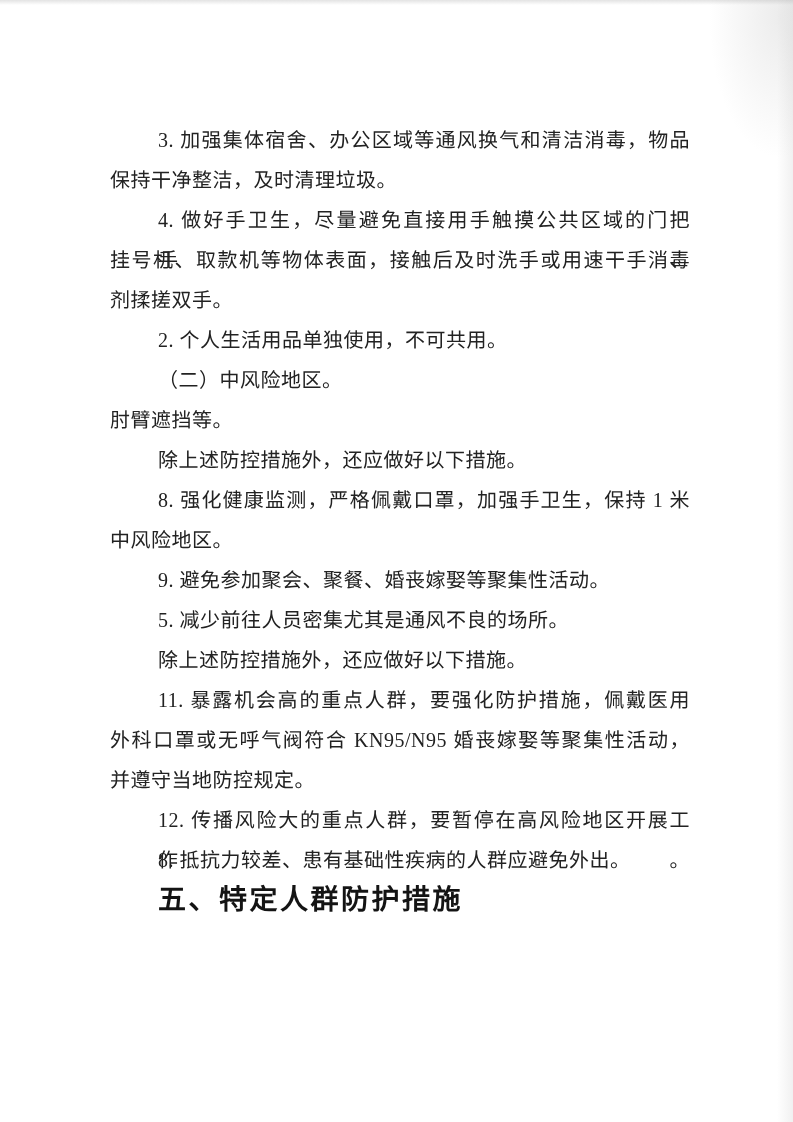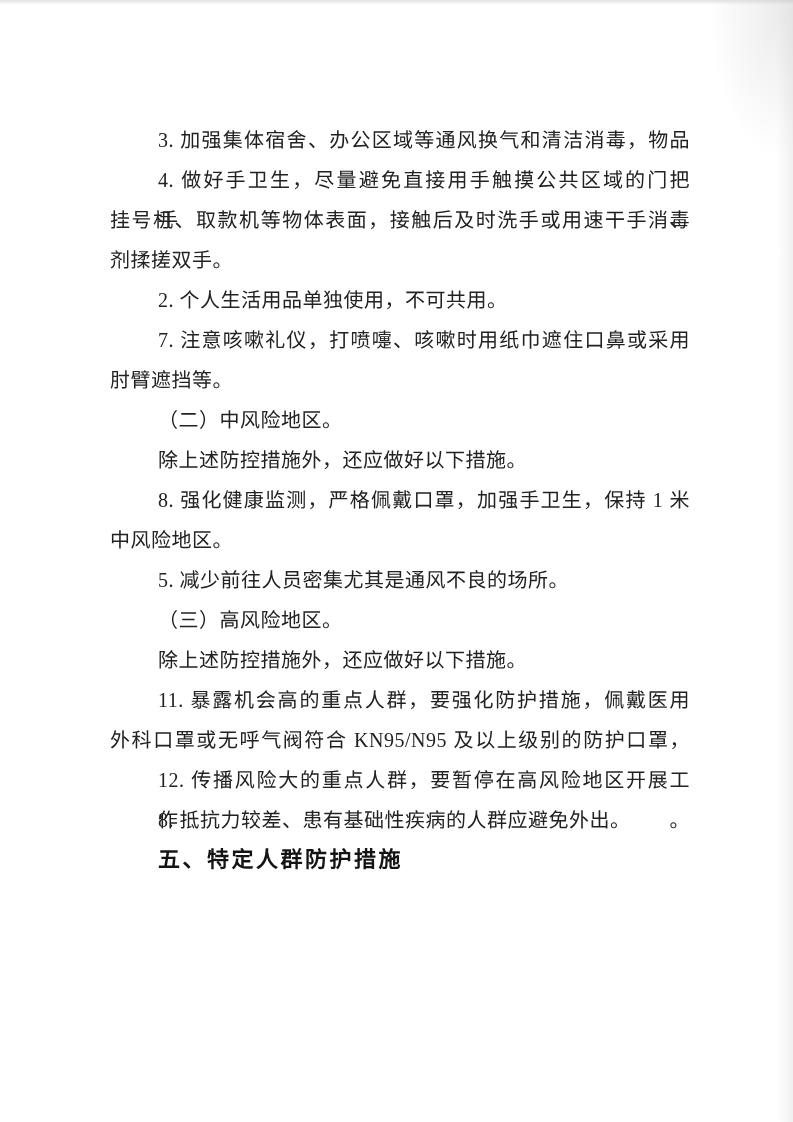--- a/index.html
+++ b/index.html
@@ -55,46 +55,47 @@
   .line.indent {
     padding-left: 48px;
   }
   .line.fill {
     text-align: justify;
     text-align-last: justify;
   }
   .line.heading {
     font-family: "Liberation Sans", sans-serif;
     font-weight: 700;
-    font-size: 22px;
+    font-size: 28px;
     letter-spacing: 2.5px;
     color: #141414;
   }
 </style>
 </head>
 <body>
 
 <div class="page">
   <div class="scan-edge-top"></div>
   <div class="scan-edge-right"></div>
   <div class="scan-smudge-top-right"></div>
   <div class="doc-body">
       <div class="line indent fill">3. 加强集体宿舍、办公区域等通风换气和清洁消毒，物品</div>
+      <div class="line">保持干净整洁，及时清理垃圾。</div>
       <div class="line indent fill">4. 做好手卫生，尽量避免直接用手触摸公共区域的门把手、</div>
       <div class="line fill">挂号机、取款机等物体表面，接触后及时洗手或用速干手消毒</div>
       <div class="line">剂揉搓双手。</div>
       <div class="line indent">2. 个人生活用品单独使用，不可共用。</div>
-      <div class="line indent fill">7. 注意咳嗽礼仪，打喷嚏、咳嗽时用纸巾遮住口鼻或采用</div>
+      <div class="line indent">（二）中风险地区。</div>
       <div class="line">肘臂遮挡等。</div>
-      <div class="line indent">（二）中风险地区。</div>
       <div class="line indent">除上述防控措施外，还应做好以下措施。</div>
       <div class="line indent fill">8. 强化健康监测，严格佩戴口罩，加强手卫生，保持 1 米</div>
       <div class="line">中风险地区。</div>
+      <div class="line indent">9. 避免参加聚会、聚餐、婚丧嫁娶等聚集性活动。</div>
       <div class="line indent">5. 减少前往人员密集尤其是通风不良的场所。</div>
-      <div class="line indent">（三）高风险地区。</div>
       <div class="line indent">除上述防控措施外，还应做好以下措施。</div>
       <div class="line indent fill">11. 暴露机会高的重点人群，要强化防护措施，佩戴医用</div>
-      <div class="line fill">外科口罩或无呼气阀符合 KN95/N95 及以上级别的防护口罩，</div>
+      <div class="line fill">外科口罩或无呼气阀符合 KN95/N95 婚丧嫁娶等聚集性活动，</div>
+      <div class="line">并遵守当地防控规定。</div>
       <div class="line indent fill">12. 传播风险大的重点人群，要暂停在高风险地区开展工作。</div>
       <div class="line indent">8. 抵抗力较差、患有基础性疾病的人群应避免外出。</div>
       <div class="line indent heading">五、特定人群防护措施</div>
     </div>
 </div>
 
 </body></html>

